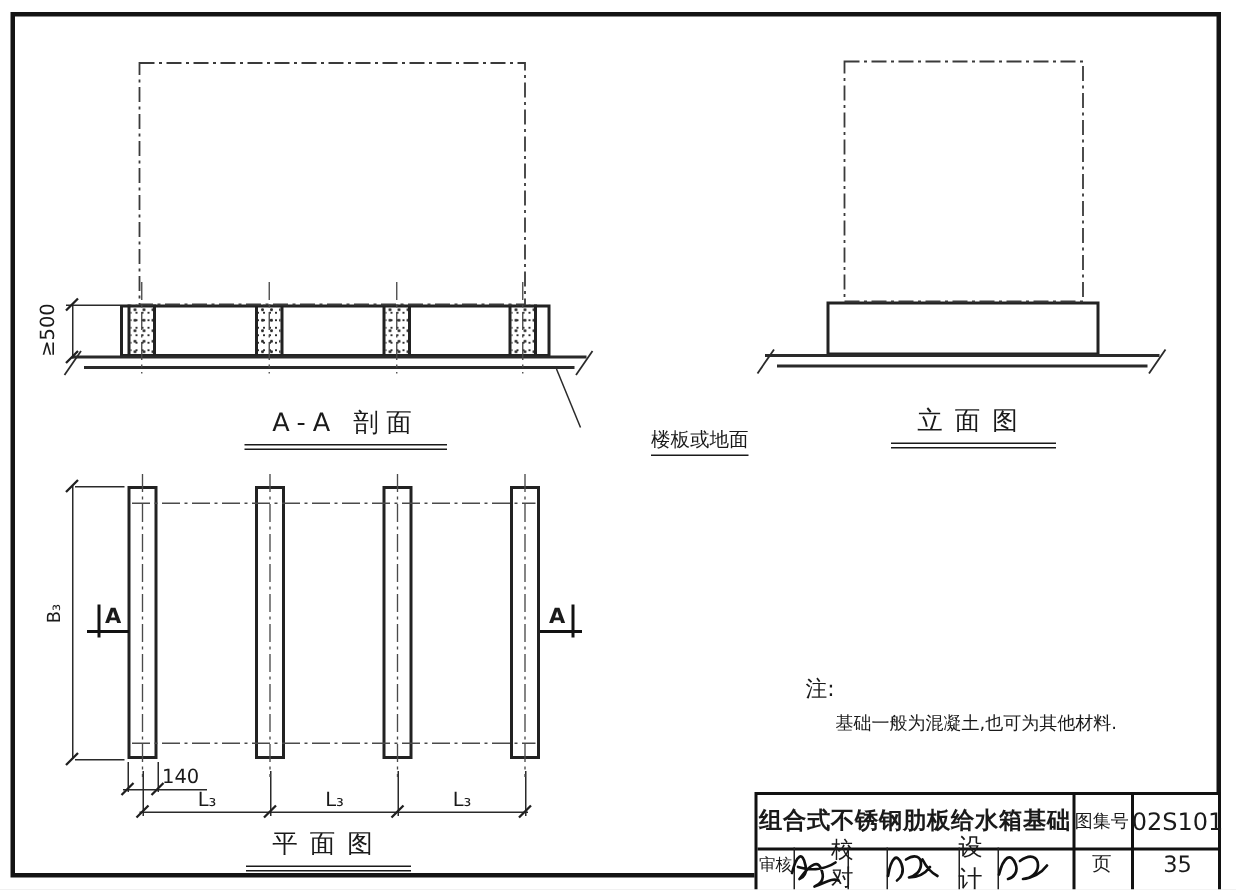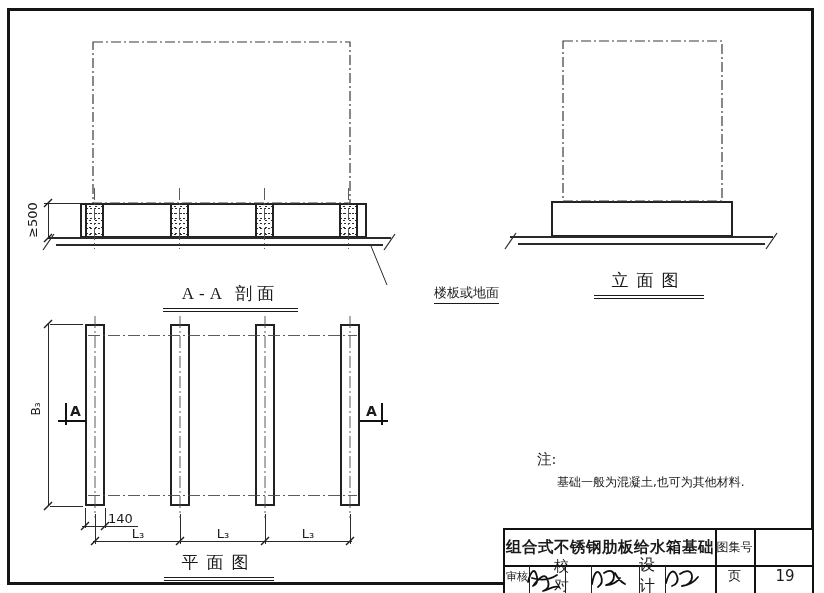--- a/index.html
+++ b/index.html
@@ -51,21 +51,21 @@
     <div class="stipple" style="left:255px;top:203px;width:19px;height:35px;"></div>
     <div class="stipple" style="left:339px;top:203px;width:19px;height:35px;"></div>
 
     <div class="hline" style="left:48px;top:237px;width:343px;border-top-width:2px;"></div>
     <div class="hline" style="left:56px;top:244px;width:327px;border-top-width:2px;"></div>
 
     <div class="vline" style="left:48px;top:203px;height:36px;"></div>
     <div class="hline" style="left:44px;top:203px;width:36px;"></div>
     <div class="dimtext rot" style="left:10px;top:213px;width:46px;height:14px;line-height:14px;">≥500</div>
 
-    <div class="viewtitle" style="left:163px;top:282px;width:135px;letter-spacing:5px;font-family:Liberation Serif, serif;">A-A 剖面</div>
+    <div class="viewtitle" style="left:163px;top:270px;width:135px;letter-spacing:5px;">A-A 剖面</div>
 
     <div class="leaderlabel" style="left:386px;top:284px;margin-left:48px;">楼板或地面</div>
   </div>
 
   <div>
     <div class="rect" style="left:551px;top:201px;width:182px;height:36px;background:#fff;"></div>
     <div class="hline" style="left:510px;top:236px;width:263px;border-top-width:2px;"></div>
     <div class="hline" style="left:518px;top:243px;width:247px;border-top-width:2px;"></div>
     <div class="viewtitle" style="left:594px;top:269px;width:110px;">立面图</div>
   </div>
@@ -107,32 +107,33 @@
     <div class="abs" style="left:557px;top:474px;font-size:12px;">基础一般为混凝土,也可为其他材料.</div>
   </div>
 
   <div id="tblock" style="left:503px;top:528px;width:311px;height:72px;">
     <div class="div-h" style="top:35px;"></div>
     <div class="div-v" style="left:210px;"></div>
     <div class="div-v" style="left:249px;"></div>
 
     <div class="cell" style="left:0;top:0;width:210px;height:35px;font-size:15.5px;font-weight:bold;letter-spacing:0.5px;">组合式不锈钢肋板给水箱基础</div>
     <div class="cell" style="left:210px;top:0;width:39px;height:35px;font-size:12px;">图集号</div>
+    <div class="cell" style="left:249px;top:0;width:62px;height:35px;font-size:16px;">02S101</div>
 
     <div class="div-v-thin" style="left:24px;top:35px;bottom:0;"></div>
     <div class="div-v-thin" style="left:60px;top:35px;bottom:0;"></div>
     <div class="div-v-thin" style="left:86px;top:35px;bottom:0;"></div>
     <div class="div-v-thin" style="left:134px;top:35px;bottom:0;"></div>
     <div class="div-v-thin" style="left:160px;top:35px;bottom:0;"></div>
 
     <div class="cell" style="left:0;top:35px;width:24px;height:22px;font-size:11px;">审核</div>
     <div class="cell" style="left:49px;top:35px;width:26px;height:22px;font-size:15px;">校对</div>
     <div class="cell" style="left:134px;top:35px;width:26px;height:22px;font-size:16px;">设计</div>
     <div class="cell" style="left:210px;top:35px;width:39px;height:22px;font-size:13px;">页</div>
-    <div class="cell" style="left:249px;top:35px;width:62px;height:22px;font-size:15px;">19</div>
+    <div class="cell" style="left:249px;top:35px;width:62px;height:22px;font-size:15px;">35</div>
   </div>
 
   <svg class="overlay" width="824" height="593" viewBox="0 0 824 593">
 
     <rect x="93" y="42" width="257" height="161" fill="none" stroke="#3a3a3a" stroke-width="1.2" stroke-dasharray="10 3 2 3"></rect>
 
     <g stroke="#4a4a4a" stroke-width="0.9" stroke-dasharray="12 3 2 3">
       <line x1="94.5" y1="188" x2="94.5" y2="249"></line>
       <line x1="179.5" y1="188" x2="179.5" y2="249"></line>
       <line x1="264.5" y1="188" x2="264.5" y2="249"></line>

